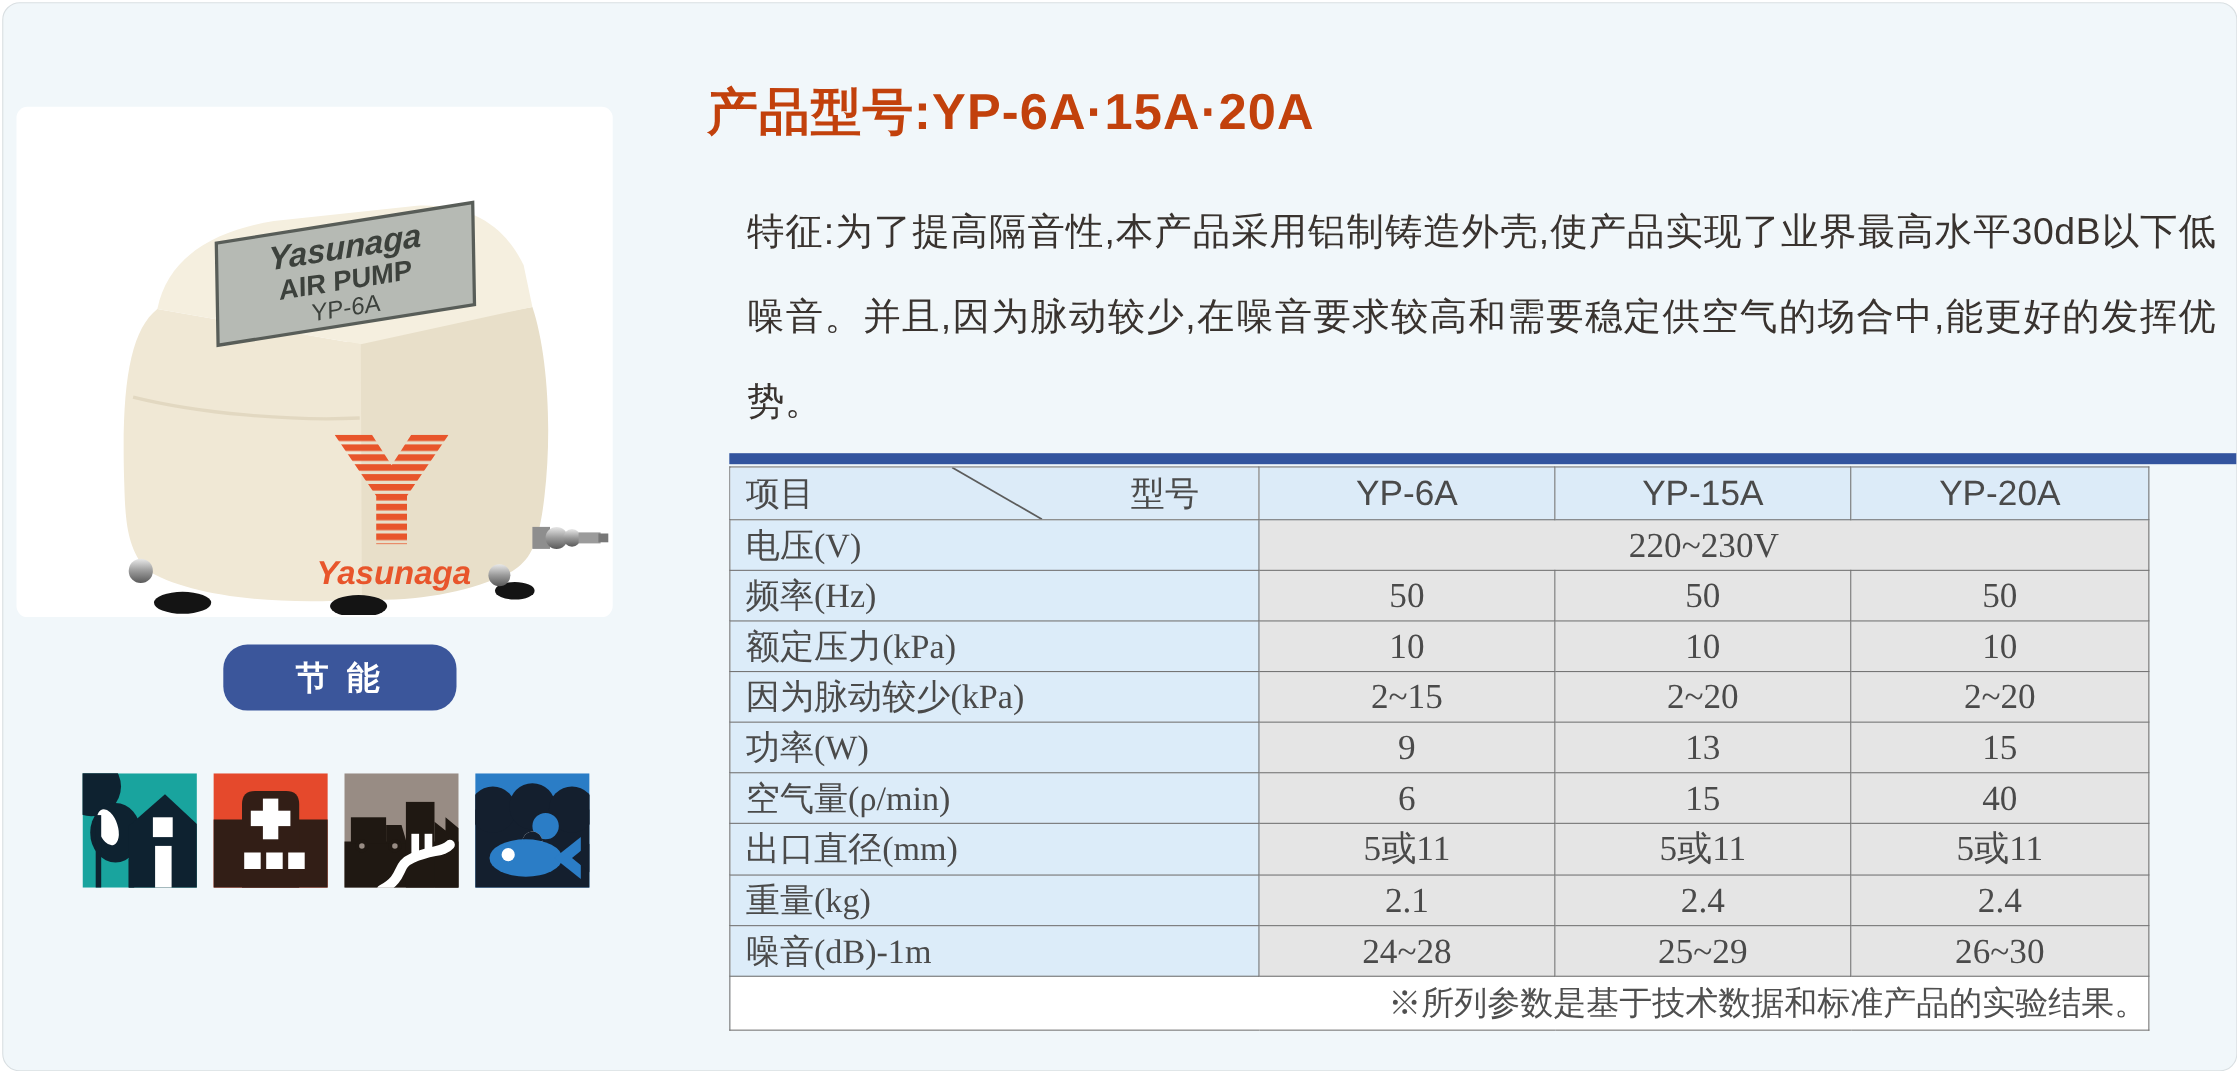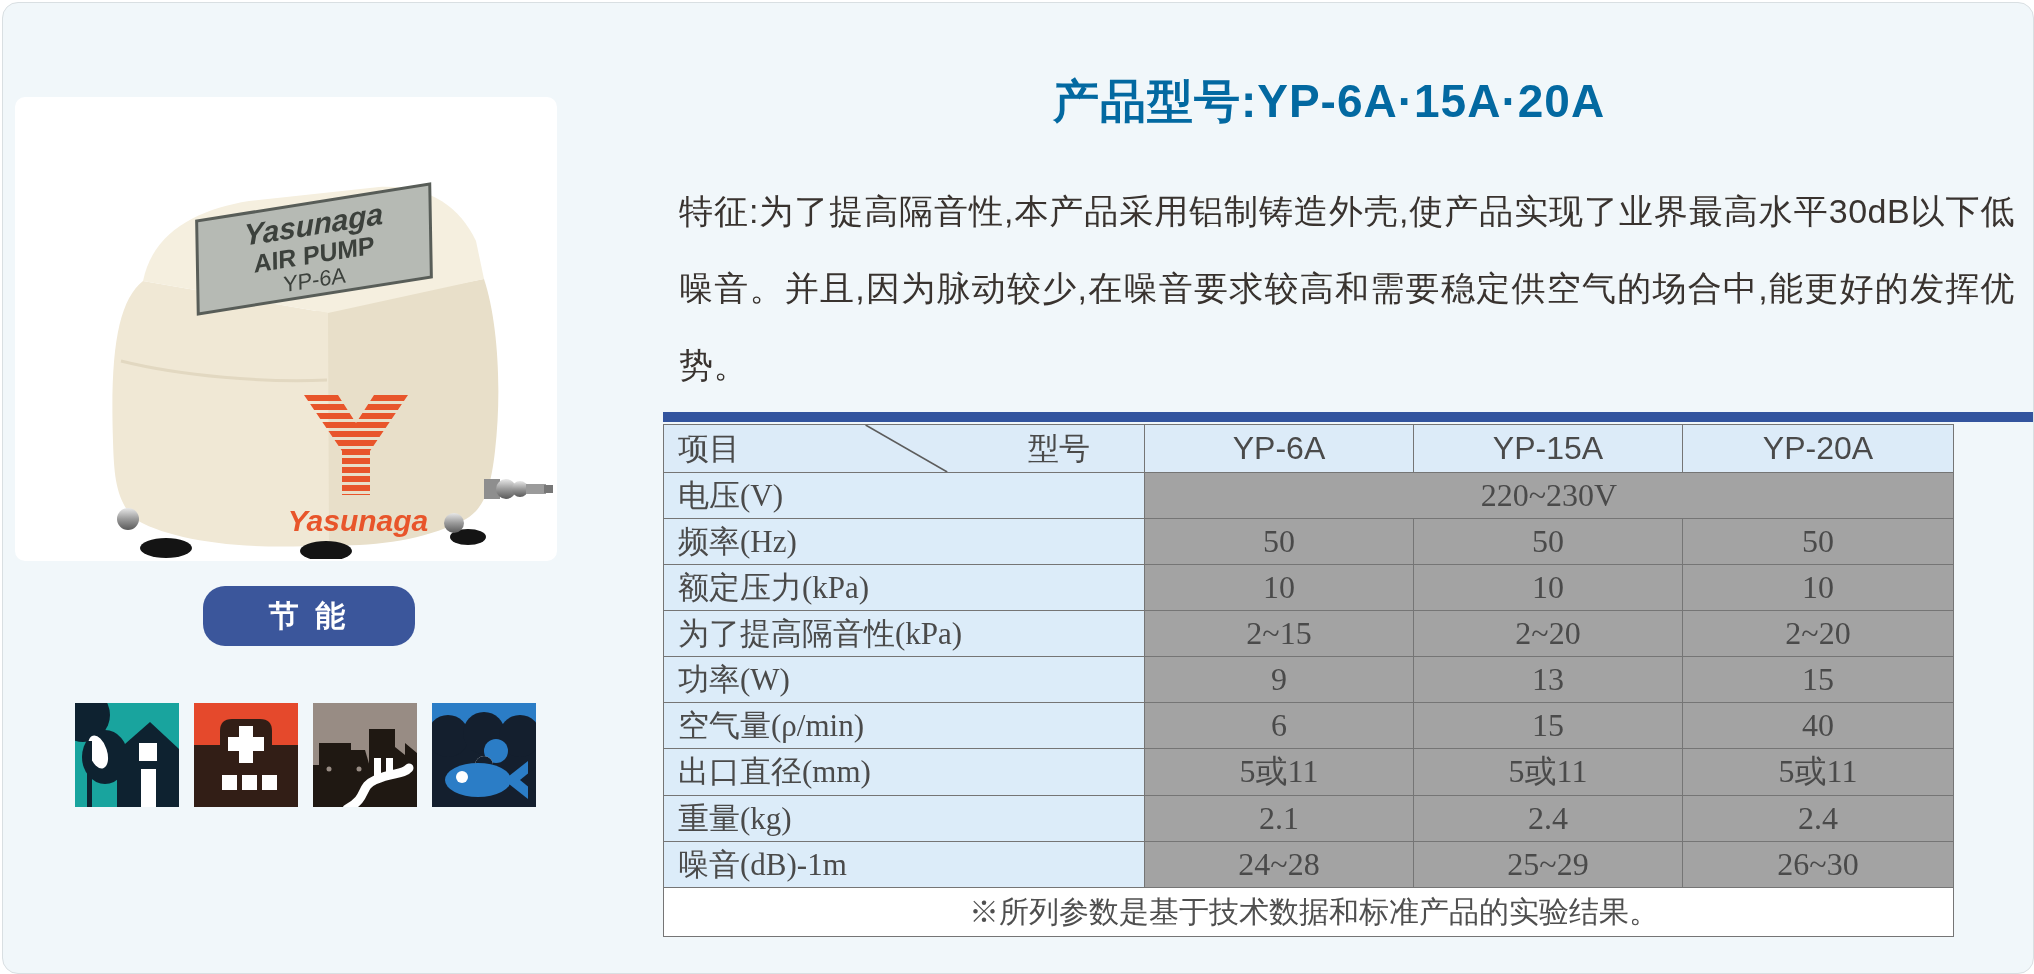--- a/index.html
+++ b/index.html
@@ -27,22 +27,22 @@
     color:#ffffff;font-size:30px;font-weight:bold;letter-spacing:4px;
   }
   .icon-row{
     position:absolute;left:72px;top:700px;width:466px;height:104px;
     display:flex;gap:15px;
   }
   .icon-row svg{display:block;}
   
   .right-col{position:absolute;left:640px;top:0;width:1372px;}
   .page-title{
-    margin-top:68px;text-align:center;
-    font-size:46px;font-weight:bold;color:#0369a1;letter-spacing:1px;
+    margin-top:68px;
+    font-size:46px;font-weight:bold;color:#c2410c;letter-spacing:1px;
   }
   .description{
     margin-top:40px;
     font-size:34px;line-height:77px;color:#39332f;
     text-align:justify;letter-spacing:0.5px;margin-left:36px;
   }
   
   .table-wrap{position:absolute;left:660px;top:409px;width:1528px;}
   .table-topbar{height:10px;background:#33549e;margin-bottom:2px;}
   table.spec{
@@ -58,24 +58,24 @@
   .corner-item{position:absolute;left:14px;top:50%;transform:translateY(-50%);}
   .corner-model{position:absolute;right:54px;top:50%;transform:translateY(-50%);text-align:center;}
   th.model-cell{
     height:45px;background:#dcebf8;font-weight:normal;font-size:32px;
     font-family:"Liberation Sans",sans-serif;color:#4a4a4a;
   }
   td.label-cell{
     height:43px;background:#dcecf9;font-size:31px;
     padding-left:14px;text-align:left;
   }
-  td.value-cell{height:43px;background:#a3a3a3;font-size:32px;text-align:center;}
+  td.value-cell{height:43px;background:#e5e5e5;font-size:32px;text-align:center;}
   td.footnote-cell{
     height:46px;background:#ffffff;font-size:30px;
-    padding-left:12px;text-align:center;color:#4f4f4f;margin-left:44px;
+    padding-left:12px;text-align:right;color:#4f4f4f;margin-left:44px;
   }
 </style>
 </head>
 <body>
 
 <div class="page">
 
   <div class="photo-area">
     <svg width="540" height="460" viewBox="0 0 540 460">
       <defs>
@@ -229,21 +229,21 @@
             <td class="value-cell">50</td>
             <td class="value-cell">50</td>
           </tr>
           <tr>
             <td class="label-cell">额定压力(kPa)</td>
             <td class="value-cell">10</td>
             <td class="value-cell">10</td>
             <td class="value-cell">10</td>
           </tr>
           <tr>
-            <td class="label-cell">为了提高隔音性(kPa)</td>
+            <td class="label-cell">因为脉动较少(kPa)</td>
             <td class="value-cell">2~15</td>
             <td class="value-cell">2~20</td>
             <td class="value-cell">2~20</td>
           </tr>
           <tr>
             <td class="label-cell">功率(W)</td>
             <td class="value-cell">9</td>
             <td class="value-cell">13</td>
             <td class="value-cell">15</td>
           </tr>

